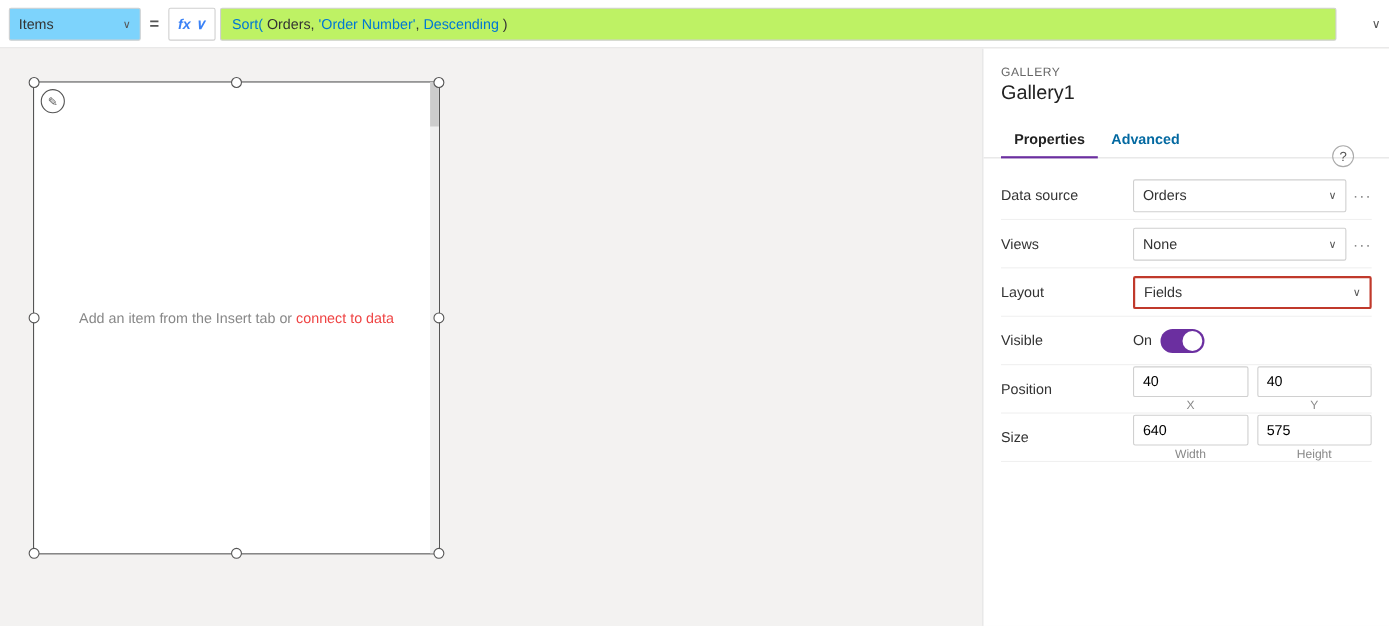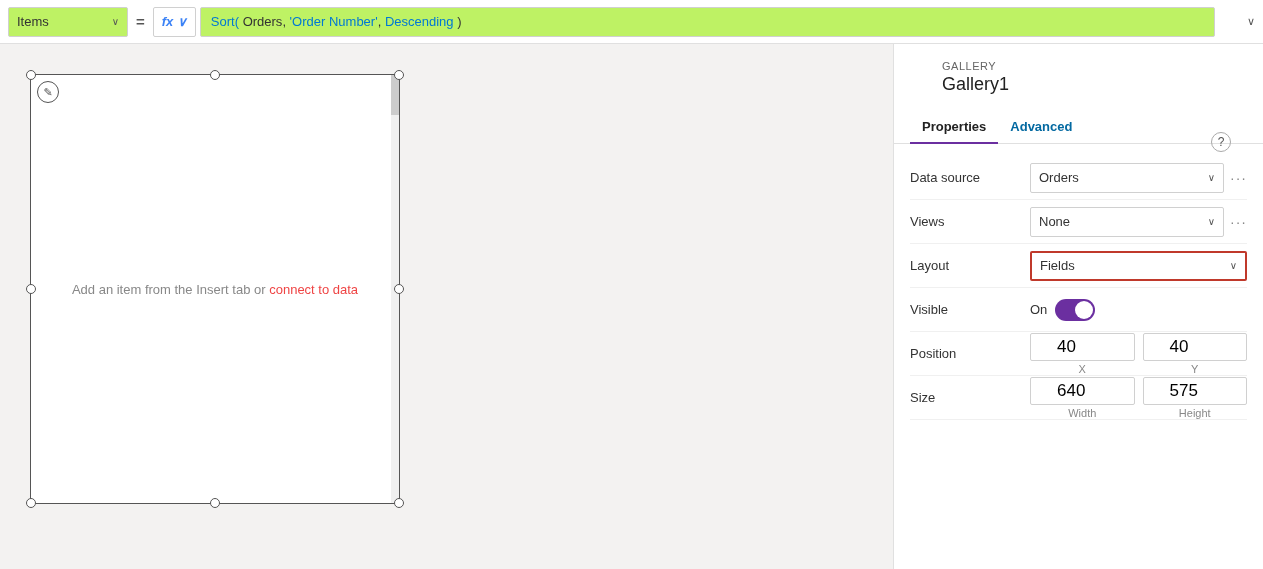--- a/index.html
+++ b/index.html
@@ -25,21 +25,21 @@
       flex-shrink: 0;
     }
     .items-dropdown {
       display: flex;
       align-items: center;
       min-width: 120px;
       height: 30px;
       border: 1px solid #d0d0d0;
       border-radius: 2px;
       padding: 0 8px;
-      background: #bef264;
+      background: #7dd3fc;
       cursor: pointer;
       gap: 10px;
     }
     .items-label {
       font-size: 13px;
       color: #333;
       flex: 1;
     }
     .dropdown-arrow {
       font-size: 10px;
@@ -233,21 +233,20 @@
       justify-content: center;
       font-size: 12px;
       color: #555;
       cursor: pointer;
     }
     .panel-header-row {
       position: relative;
       display: flex;
       align-items: center;
       justify-content: space-between;
-      margin-left: 32px;
     }
     .tabs-row {
       display: flex;
       border-bottom: 1px solid #e0e0e0;
       padding: 0 16px;
       margin-top: 8px;
     }
     .tab {
       padding: 8px 12px;
       font-size: 13px;
@@ -353,22 +352,22 @@
     .pos-input {
       display: flex;
       flex-direction: column;
       gap: 2px;
       flex: 1;
     }
     .pos-input-box {
       height: 28px;
       border: 1px solid #d0d0d0;
       border-radius: 2px;
-      padding: 0 26px;
-      font-size: 17px;
+      padding: 0 8px;
+      font-size: 13px;
       display: flex;
       align-items: center;
       background: #fff;
     }
     .pos-sub-label {
       font-size: 11px;
       color: #888;
       text-align: center;
     }
   </style>

